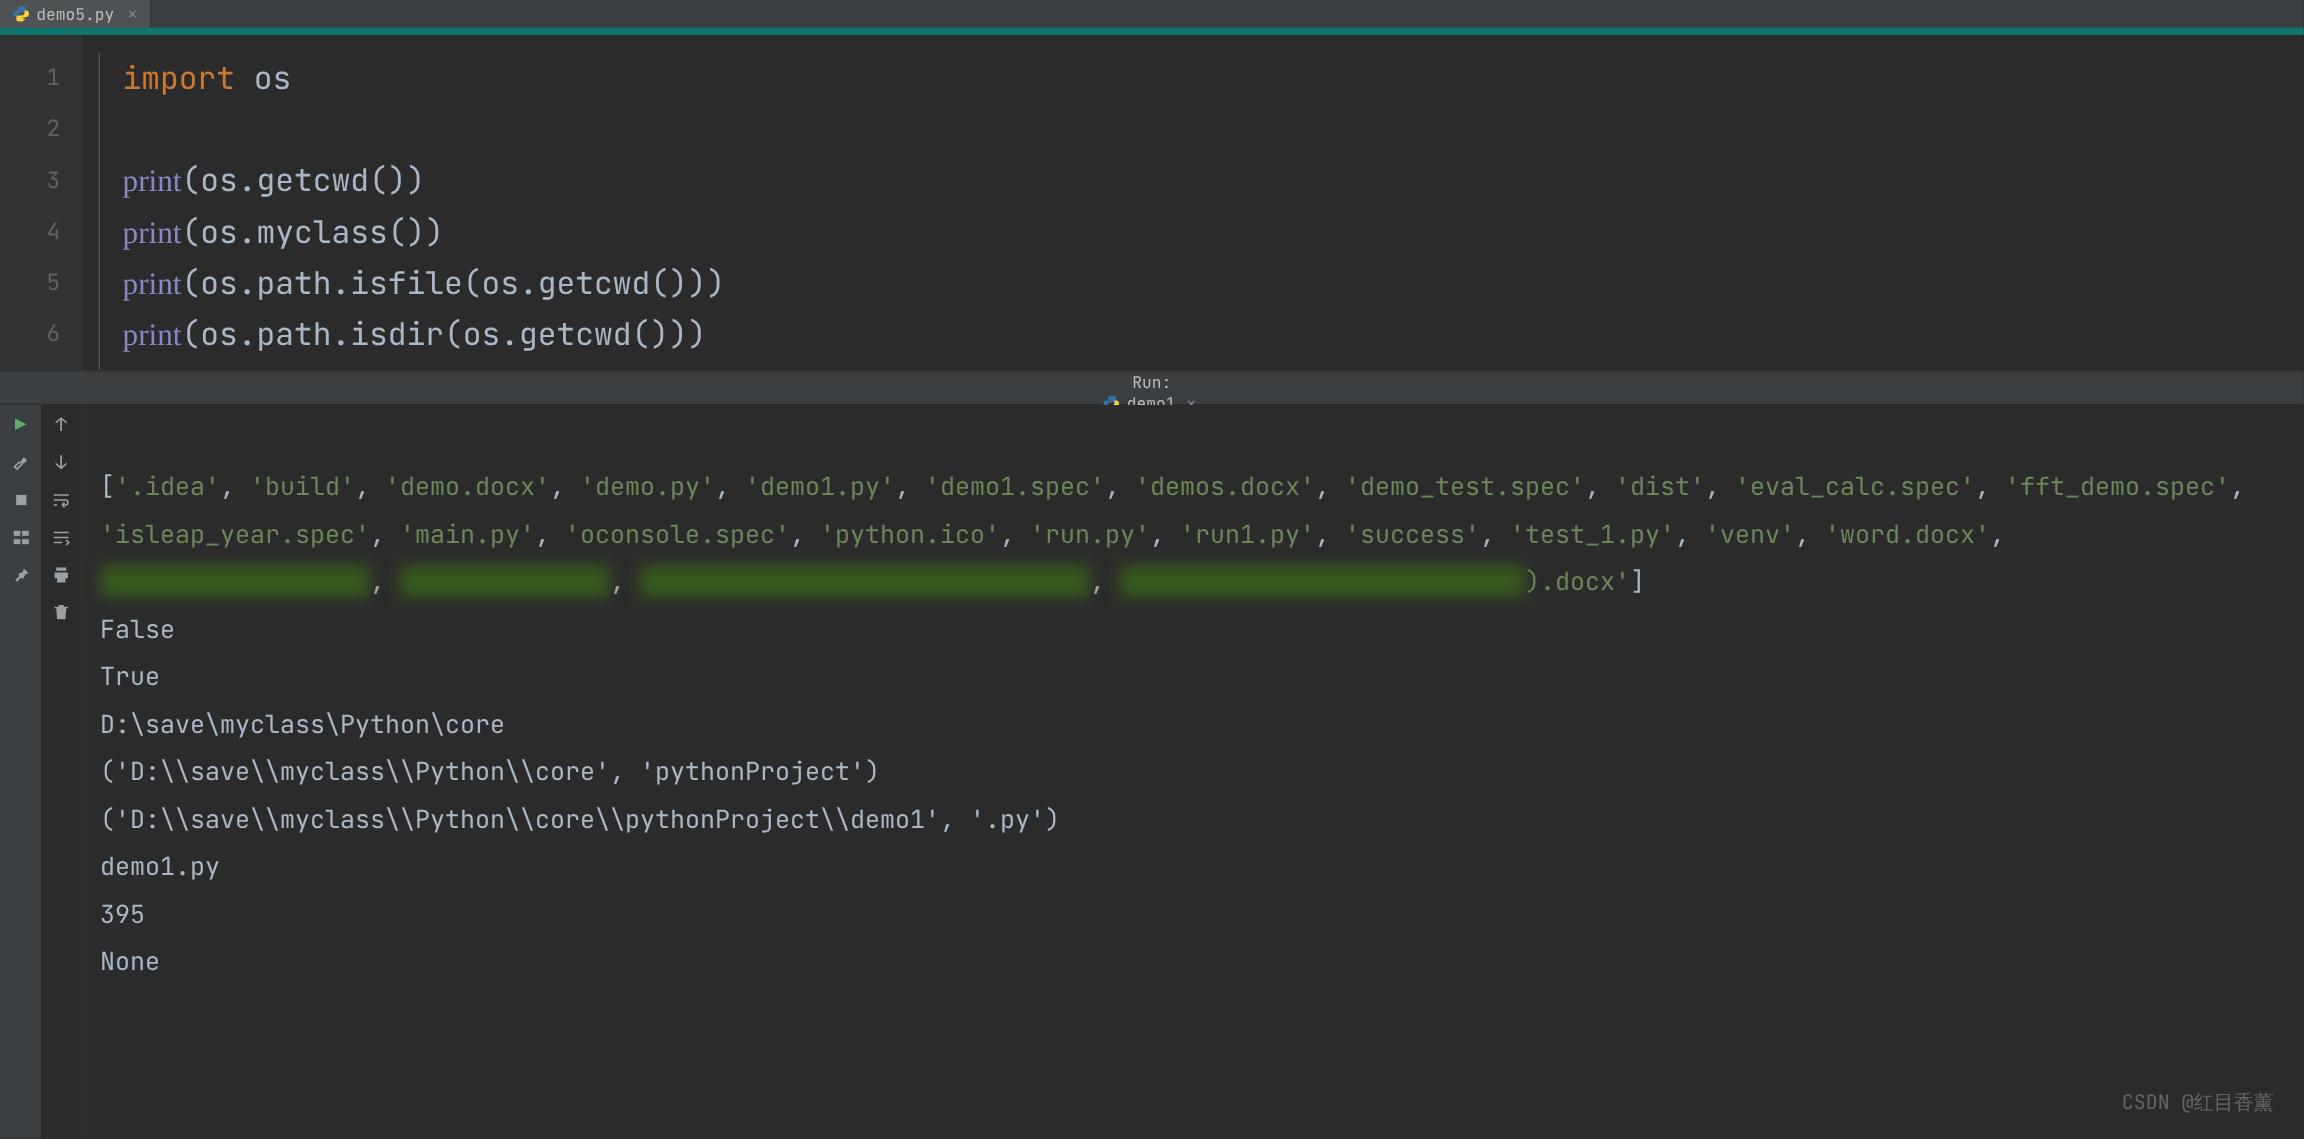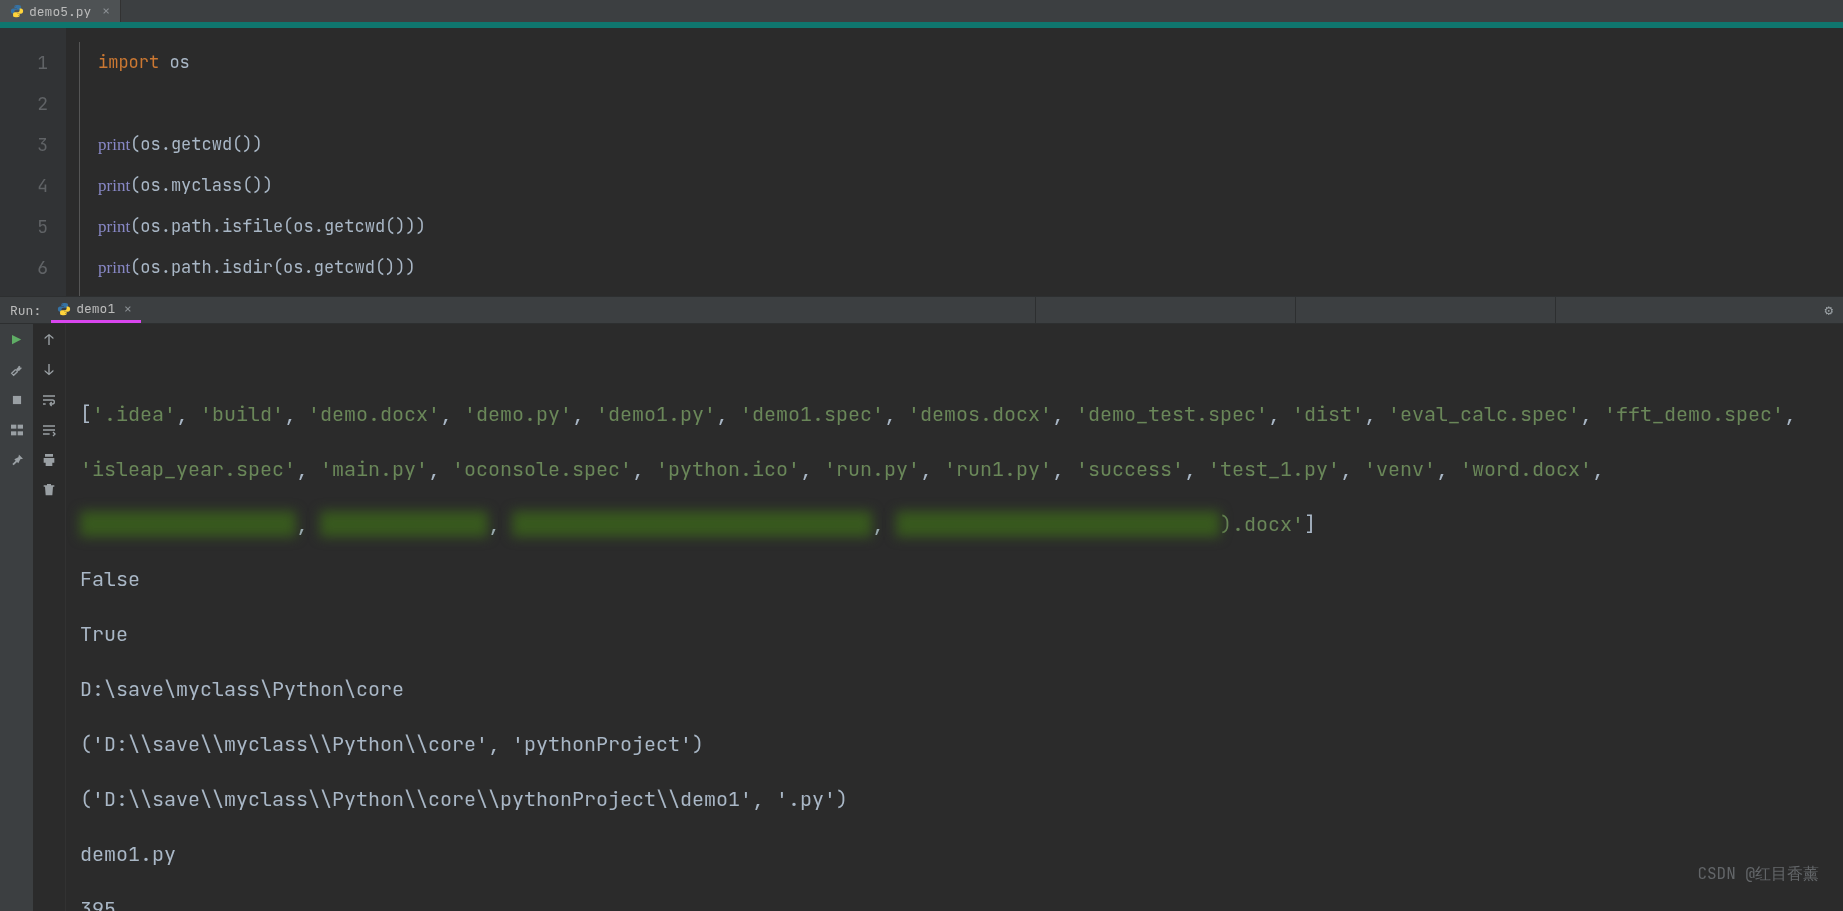--- a/index.html
+++ b/index.html
@@ -15,49 +15,49 @@
     background:#4e5254; border-right:1px solid #323232; color:#bbbbbb; cursor:pointer; }
   .py-icon { width:14px; height:14px; }
   .close-x { color:#8a8f93; font-size:12px; margin-left:6px; }
 
   
   .editor { flex:0 0 auto; height:268px; background:#2b2b2b; display:flex; position:relative; }
   .gutter { width:66px; background:#313335; color:#606366; text-align:right;
     padding:14px 18px 0 0; user-select:none; }
   .gutter div { height:41px; line-height:41px; font-size:18px; }
   .code { flex:1; padding:14px 0 0 32px; position:relative; }
-  .code .line { height:41px; line-height:41px; font-size:17px; white-space:pre; }
+  .code .line { height:41px; line-height:41px; font-size:25px; white-space:pre; }
   .vline { position:absolute; left:13px; top:14px; bottom:0; width:1px; background:#555555; }
   .kw { color:#cc7832; }
   .fn { color:#8888c6;font-family:Liberation Serif, serif; }
   .nm { color:#a9b7c6; }
 
   
   .run-strip { height:28px; background:#3c3f41; display:flex; align-items:center;
-    border-top:1px solid #2d2f30; border-bottom:1px solid #2d2f30; font-size:13px; }
+    border-top:1px solid #2d2f30; border-bottom:1px solid #2d2f30; font-size:13px;flex-direction:column; }
   .run-label { color:#bbbbbb; padding:0 10px; }
   .run-tab { display:flex; align-items:center; gap:5px; height:100%; padding:0 10px 0 6px;
     border-bottom:3px solid #d946ef; color:#bbbbbb; }
   .run-tab .close-x { margin-left:4px; }
   .run-tab .py-icon{width:14px;height:14px;}
   .run-spacer { flex:1; }
   .run-segments { display:flex; height:100%; }
   .run-segments div { width:260px; border-left:1px solid #2d2f30; height:100%; }
   .gear { color:#9aa0a4; padding:0 10px; font-size:14px; }
 
   
   .run-body { flex:1; display:flex; background:#2b2b2b; overflow:hidden; }
   .tool-col { width:33px; display:flex; flex-direction:column; align-items:center;
     padding-top:6px; gap:10px; background:#3c3f41; }
   .tool-col.inner { background:#2b2b2b; border-right:1px solid #323232; }
   .tool-icon { width:20px; height:20px; color:#9aa0a4; display:flex; align-items:center;
     justify-content:center; font-size:15px; cursor:pointer; }
   .tool-icon.play { color:#5fad65; }
 
-  .console { flex:1; padding:8px 14px; font-size:20px; line-height:55px; position:relative; }
+  .console { flex:1; padding:8px 14px; font-size:20px; line-height:38px; position:relative; }
   .console .out { white-space:pre-wrap; word-break:break-word; }
   .str { color:#6a8759; }
   .blur { filter:blur(6px); background:#38591e; color:#38591e; border-radius:2px; }
 
   .watermark { position:absolute; right:24px; bottom:10px; font-size:16px;
     color:#888d92; opacity:.6; }
 </style>
 </head>
 <body>
 

